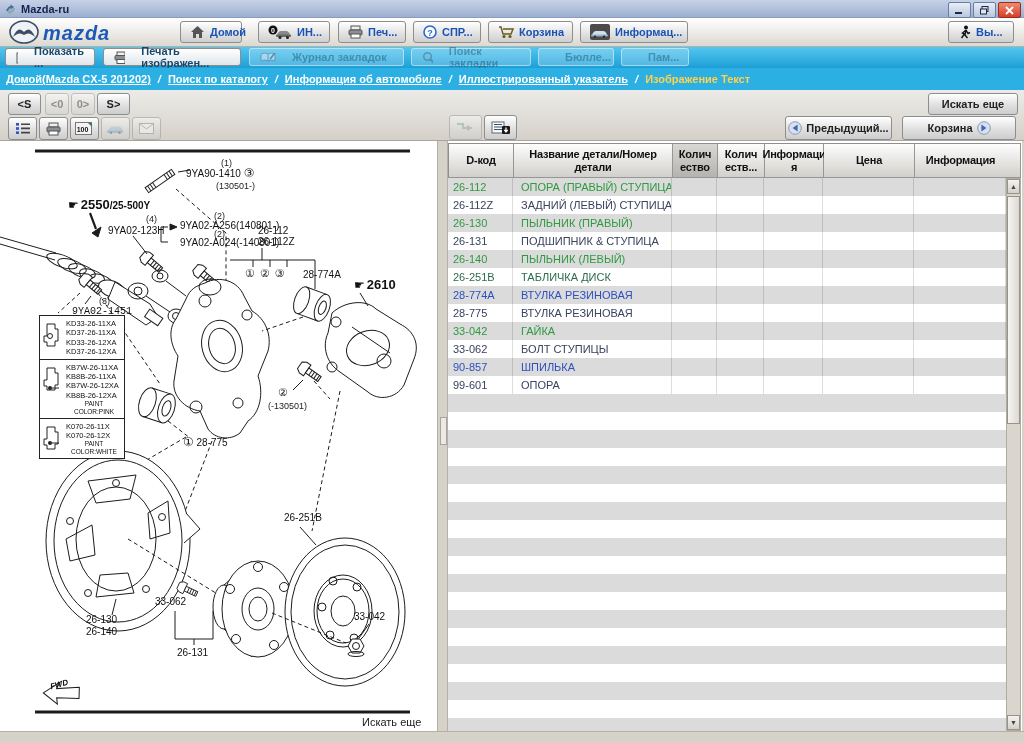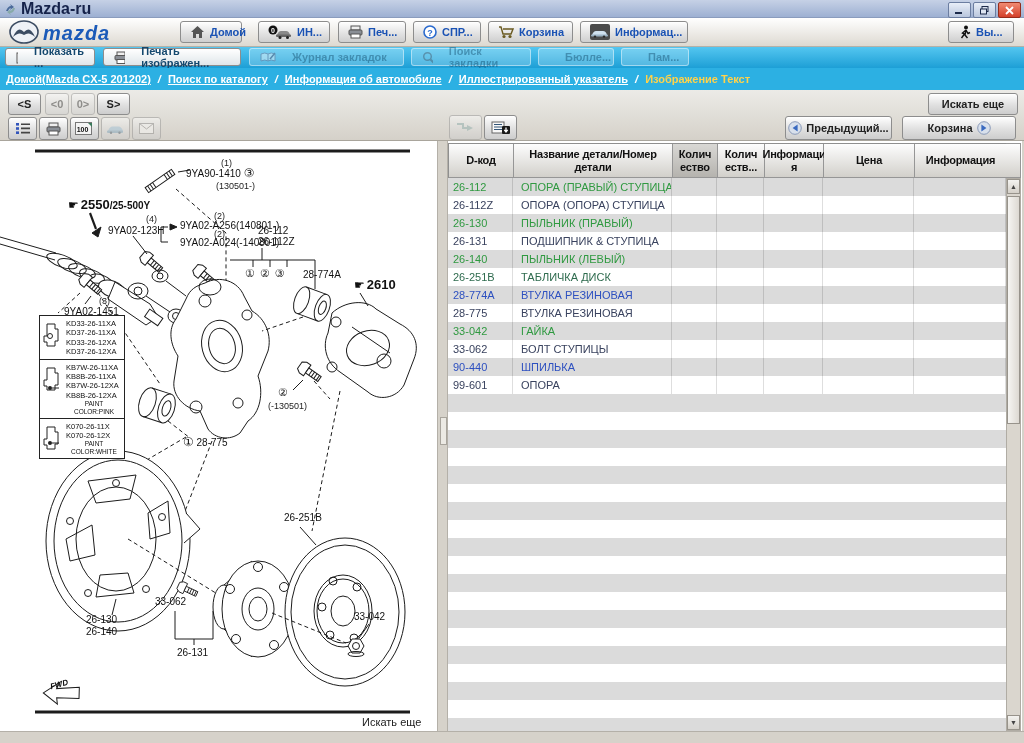--- a/index.html
+++ b/index.html
@@ -2,21 +2,21 @@
 <html><head>
 <meta charset="utf-8">
 <style>
   html,body{margin:0;padding:0;background:#6f6f6f;font-family:"Liberation Sans",sans-serif;}
   #window{position:relative;width:1024px;height:743px;background:#fff;overflow:hidden;
           font-family:"Liberation Sans",sans-serif;}
   
   #titlebar{position:absolute;left:0;top:0;width:1024px;height:18px;
     background:linear-gradient(#c6d1e6,#9db0d2);display:flex;align-items:center;border-bottom:1px solid #8a9cbd;box-sizing:border-box;}
   #titlebar .appicon{margin:0 4px 0 4px;display:flex;}
-  #titlebar .ttl{font-size:16px;font-weight:bold;color:#15224a;}
+  #titlebar .ttl{font-size:11px;font-weight:bold;color:#15224a;}
   #winctrl{position:absolute;right:3px;top:2px;display:flex;gap:2px;}
   .wbtn{width:21px;height:14px;border:1px solid #6b7da0;border-radius:2px;display:flex;align-items:center;justify-content:center;
         background:linear-gradient(#e8eef8,#b9c6dd);}
   .wbtn.close{background:linear-gradient(#f08a72,#d4402a);border-color:#952d1c;}
   
   #toolbar{position:absolute;left:0;top:18px;width:1024px;height:29px;
     background:linear-gradient(#ffffff,#ddd9d1);border-bottom:1px solid #b5b1a7;box-sizing:border-box;}
   #logo{position:absolute;left:8px;top:2px;}
   .tbtn{position:absolute;top:3px;height:22px;display:flex;align-items:center;gap:5px;padding:0 9px;
     border:1px solid #8d8d8d;border-radius:3px;background:linear-gradient(#ffffff,#e3e3e3 55%,#cfcfcf);
@@ -534,21 +534,21 @@
       <span class="dlbl sup" style="left:214px;top:70px;">(2)</span>
       <span class="dlbl" style="left:180px;top:79px;">9YA02-A256(140801-)</span>
       <span class="dlbl sup" style="left:214px;top:88px;">(2)</span>
       <span class="dlbl" style="left:180px;top:96px;">9YA02-A024(-140801)</span>
       <span class="dlbl" style="left:258px;top:84px;">26-112</span>
       <span class="dlbl" style="left:258px;top:95px;">26-112Z</span>
       <span class="dlbl circles" style="left:245px;top:126px;">① ② ③</span>
       <span class="dlbl" style="left:303px;top:128px;">28-774A</span>
       <span class="dlbl big" style="left:338px;top:137px;"><span class="hand">☛</span><span>2610</span></span>
       <span class="dlbl sup" style="left:99px;top:155px;">(3)</span>
-      <span class="dlbl" style="left:64px;top:165px;">9YA02-1451</span>
+      <span class="dlbl" style="left:72px;top:165px;font-family:Liberation Mono, monospace;">9YA02-1451</span>
       <span class="dlbl" style="left:183px;top:295px;"><span class="circ">①</span> <span>28-775</span></span>
       <span class="dlbl circles" style="left:278px;top:245px;">②</span>
       <span class="dlbl sub" style="left:268px;top:260px;">(-130501)</span>
       <span class="dlbl" style="left:284px;top:371px;">26-251B</span>
       <span class="dlbl" style="left:155px;top:455px;">33-062</span>
       <span class="dlbl" style="left:86px;top:473px;">26-130</span>
       <span class="dlbl" style="left:86px;top:485px;">26-140</span>
       <span class="dlbl" style="left:177px;top:506px;">26-131</span>
       <span class="dlbl" style="left:354px;top:470px;">33-042</span>
 
@@ -610,21 +610,21 @@
     <div class="tc col1">26-112</div>
     <div class="tc col2">ОПОРА (ПРАВЫЙ) СТУПИЦА</div>
     <div class="tc col3"></div>
     <div class="tc col4"></div>
     <div class="tc col5"></div>
     <div class="tc col6"></div>
     <div class="tc col7"></div>
   </div>
           <div class="trow even c-dark">
     <div class="tc col1">26-112Z</div>
-    <div class="tc col2">ОПОРА (ОПОРА) СТУПИЦА</div>
+    <div class="tc col2">ЗАДНИЙ (ЛЕВЫЙ) СТУПИЦА</div>
     <div class="tc col3"></div>
     <div class="tc col4"></div>
     <div class="tc col5"></div>
     <div class="tc col6"></div>
     <div class="tc col7"></div>
   </div>
           <div class="trow odd c-green">
     <div class="tc col1">26-130</div>
     <div class="tc col2">ПЫЛЬНИК (ПРАВЫЙ)</div>
     <div class="tc col3"></div>
@@ -690,21 +690,21 @@
           <div class="trow even c-dark">
     <div class="tc col1">33-062</div>
     <div class="tc col2">БОЛТ СТУПИЦЫ</div>
     <div class="tc col3"></div>
     <div class="tc col4"></div>
     <div class="tc col5"></div>
     <div class="tc col6"></div>
     <div class="tc col7"></div>
   </div>
           <div class="trow odd c-blue">
-    <div class="tc col1">90-440</div>
+    <div class="tc col1">90-857</div>
     <div class="tc col2">ШПИЛЬКА</div>
     <div class="tc col3"></div>
     <div class="tc col4"></div>
     <div class="tc col5"></div>
     <div class="tc col6"></div>
     <div class="tc col7"></div>
   </div>
           <div class="trow even c-dark">
     <div class="tc col1">99-601</div>
     <div class="tc col2">ОПОРА</div>

